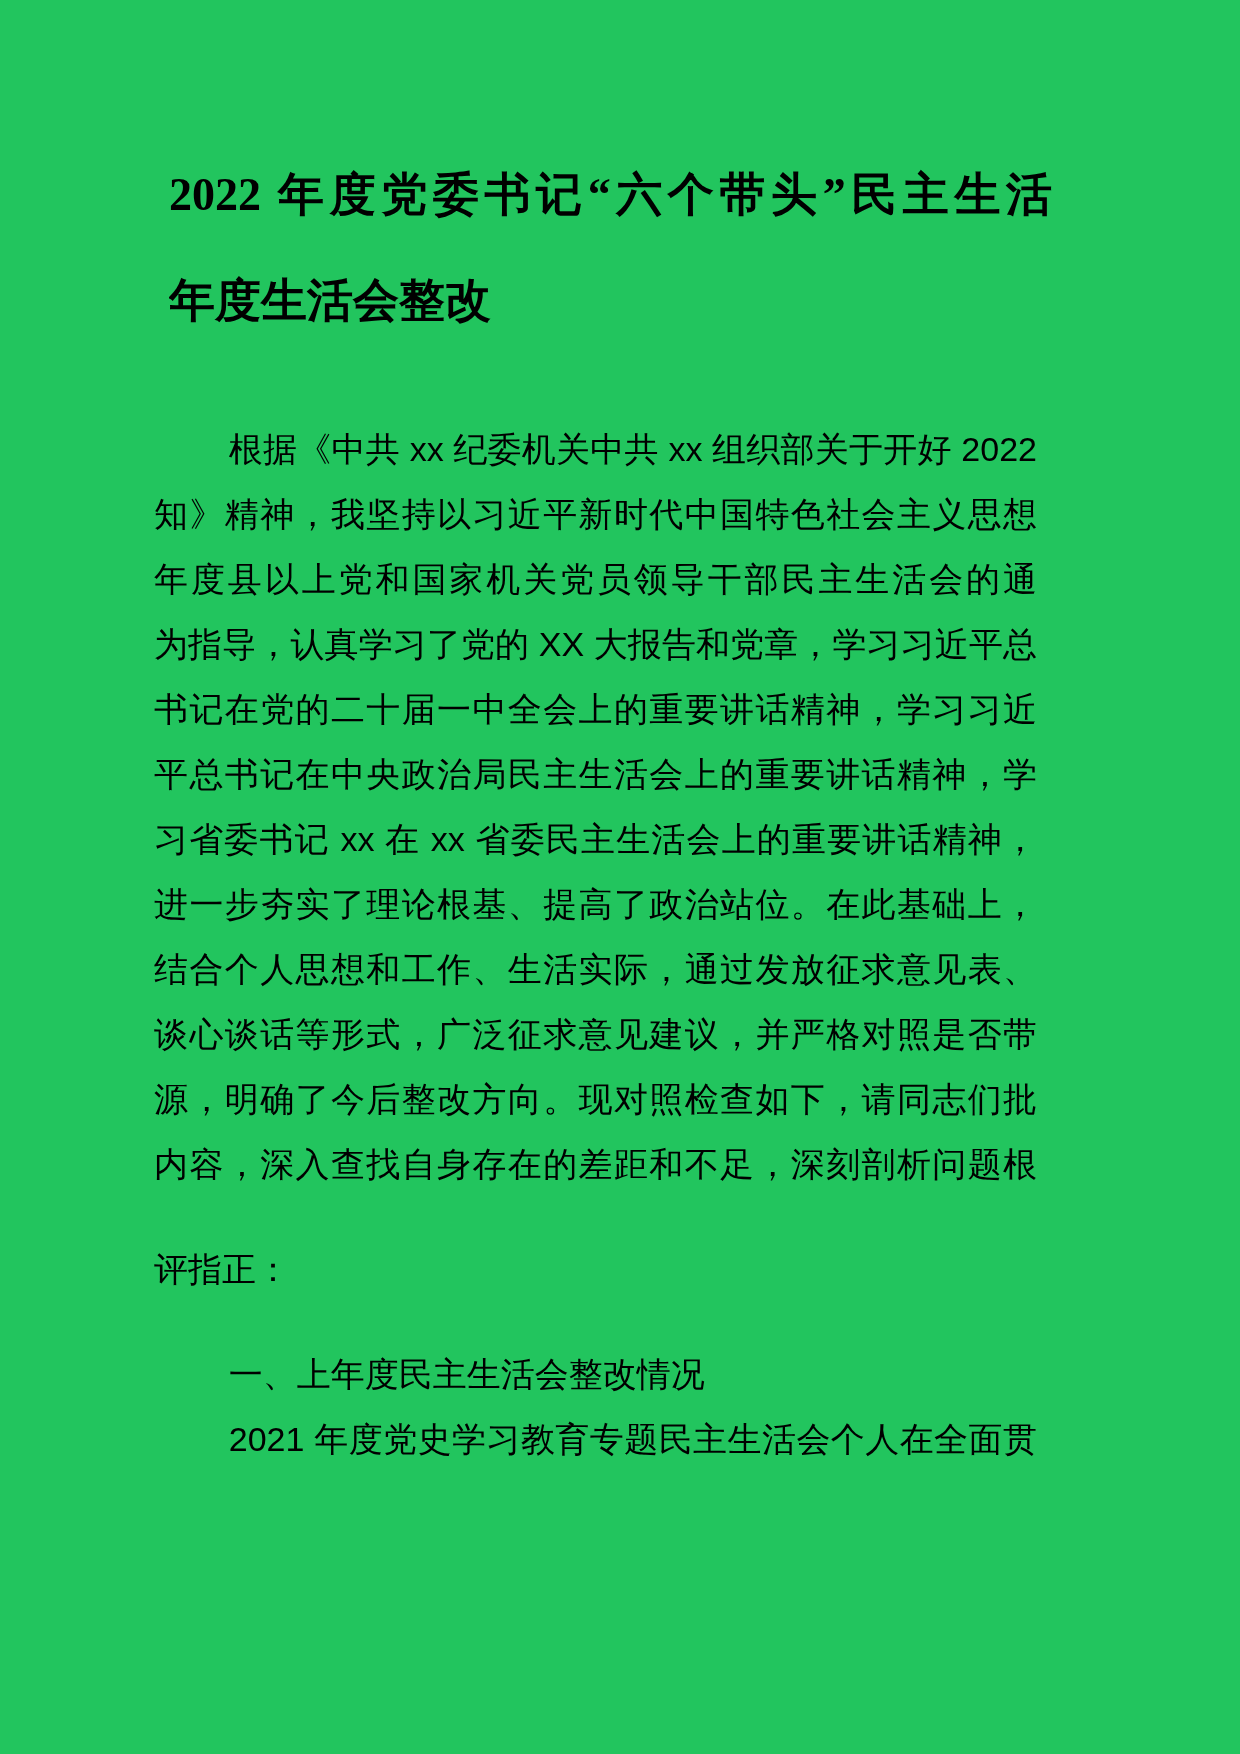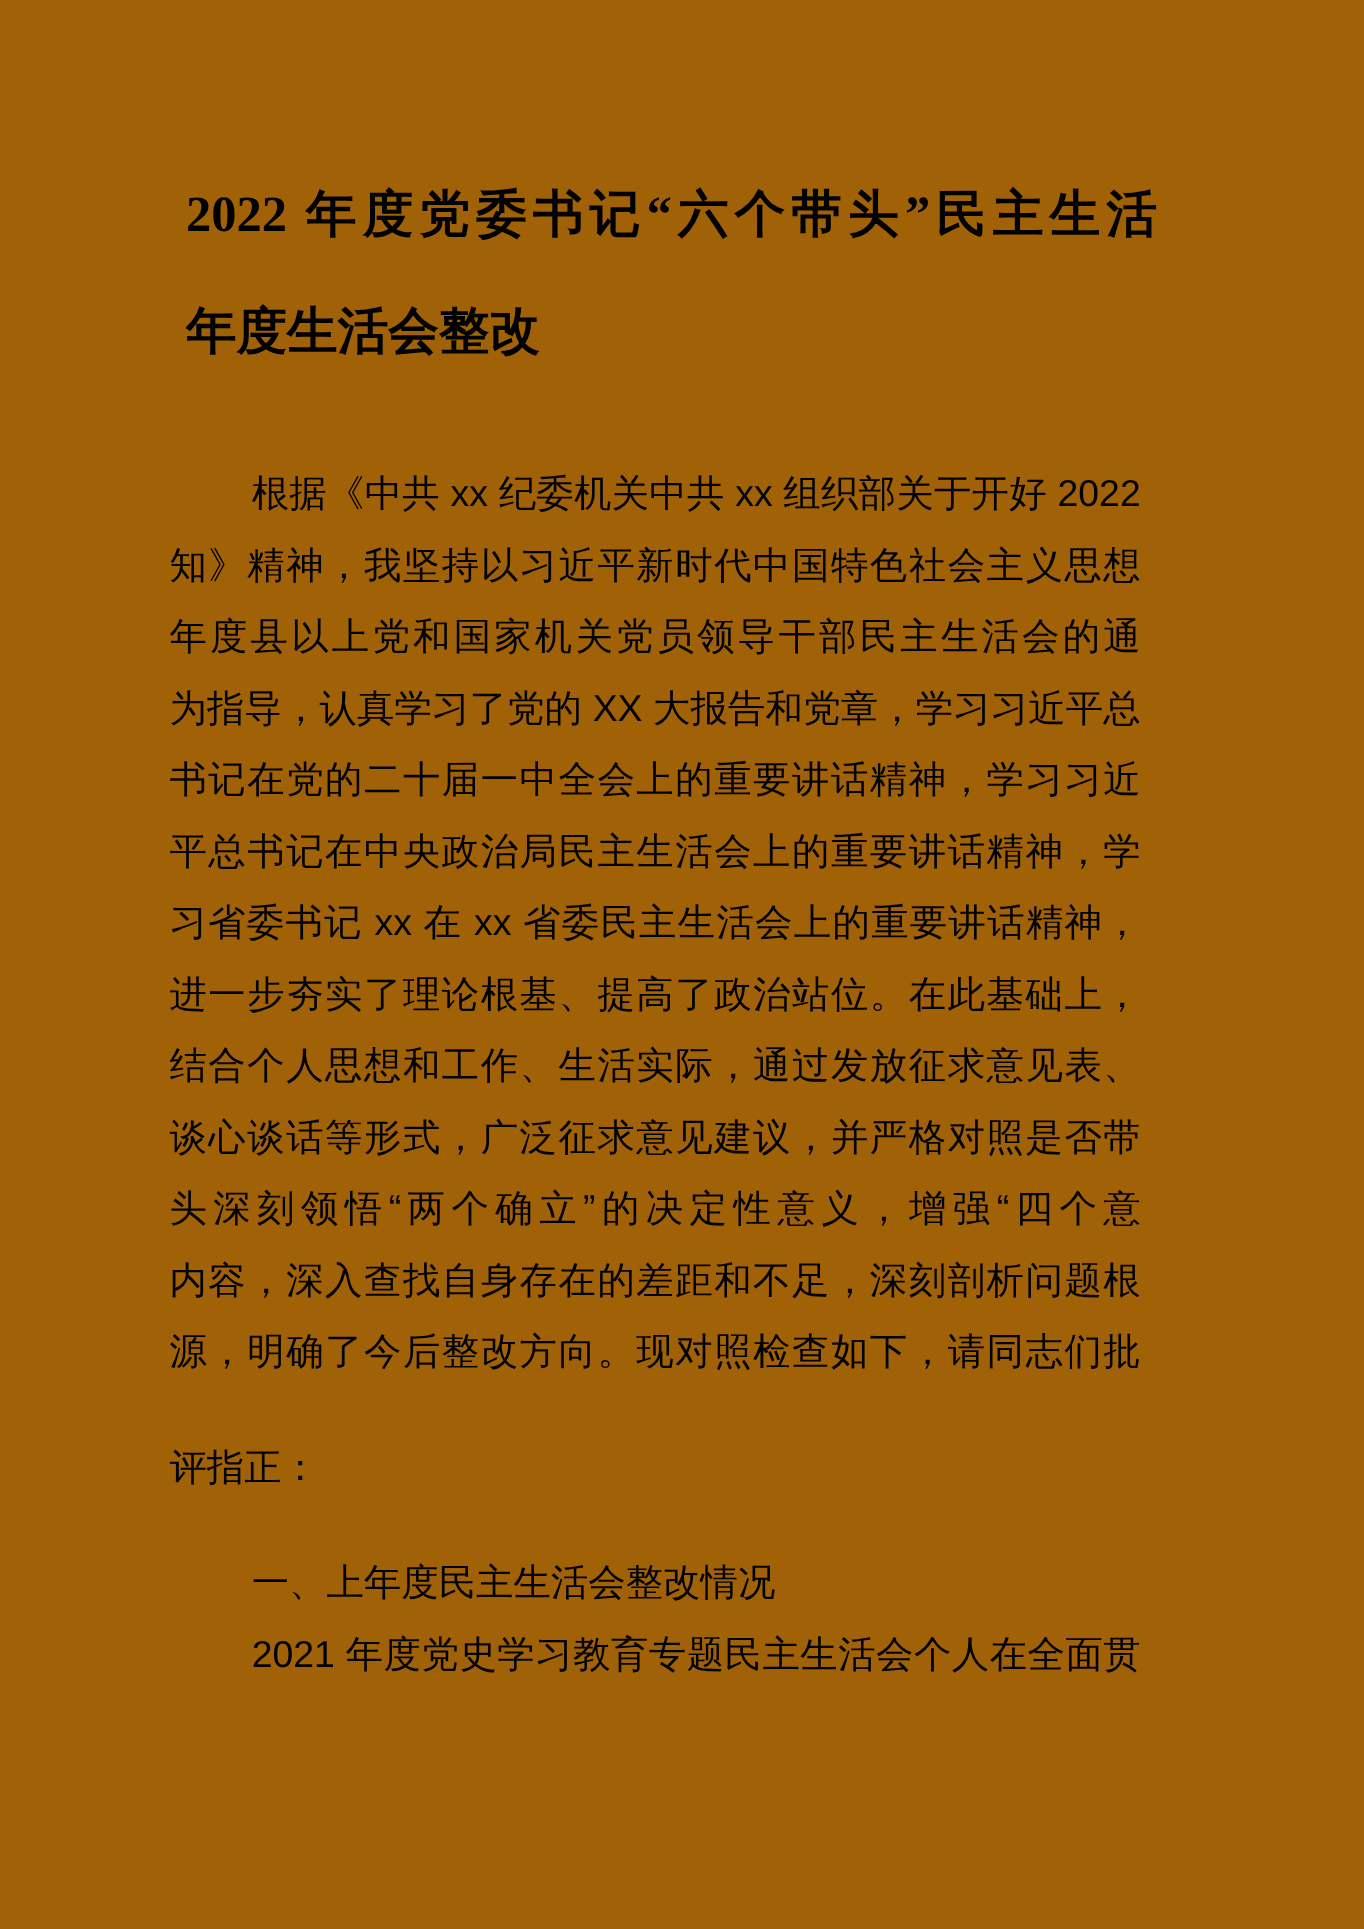--- a/index.html
+++ b/index.html
@@ -4,21 +4,21 @@
 <style>
   html, body {
     margin: 0;
     padding: 0;
     background: #ffffff;
   }
   .page {
     position: relative;
     width: 1240px;
     height: 1754px;
-    background: #a16207;
+    background: #22c55e;
     color: #000000;
     font-family: "Liberation Sans", sans-serif;
     overflow: hidden;
   }
   .doc-title {
     position: absolute;
     left: 169px;
     top: 162px;
     width: 883px;
     font-family: "Liberation Serif", serif;
@@ -64,23 +64,22 @@
         <div class="line indent">根据《中共 xx 纪委机关中共 xx 组织部关于开好 2022</div>
         <div class="line">知》精神，我坚持以习近平新时代中国特色社会主义思想</div>
         <div class="line">年度县以上党和国家机关党员领导干部民主生活会的通</div>
         <div class="line">为指导，认真学习了党的 XX 大报告和党章，学习习近平总</div>
         <div class="line">书记在党的二十届一中全会上的重要讲话精神，学习习近</div>
         <div class="line">平总书记在中央政治局民主生活会上的重要讲话精神，学</div>
         <div class="line">习省委书记 xx 在 xx 省委民主生活会上的重要讲话精神，</div>
         <div class="line">进一步夯实了理论根基、提高了政治站位。在此基础上，</div>
         <div class="line">结合个人思想和工作、生活实际，通过发放征求意见表、</div>
         <div class="line">谈心谈话等形式，广泛征求意见建议，并严格对照是否带</div>
-        <div class="line">头深刻领悟“两个确立”的决定性意义，增强“四个意</div>
+        <div class="line">源，明确了今后整改方向。现对照检查如下，请同志们批</div>
         <div class="line">内容，深入查找自身存在的差距和不足，深刻剖析问题根</div>
-        <div class="line">源，明确了今后整改方向。现对照检查如下，请同志们批</div>
         <div class="line no-justify">评指正：</div>
       </div>
       <div class="block heading">
         <div class="line no-justify indent">一、上年度民主生活会整改情况</div>
       </div>
       <div class="block paragraph">
         <div class="line indent">2021 年度党史学习教育专题民主生活会个人在全面贯</div>
       </div>
     </div>
 </div>

